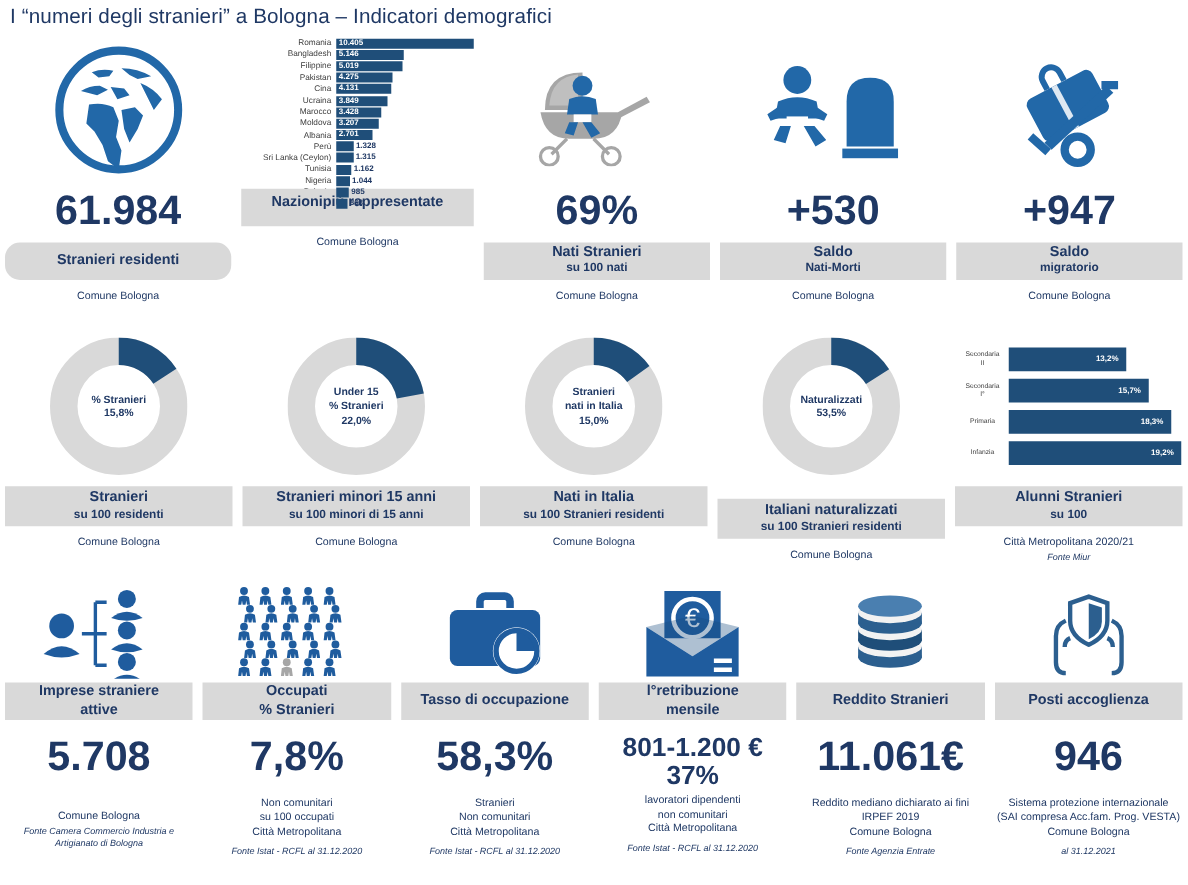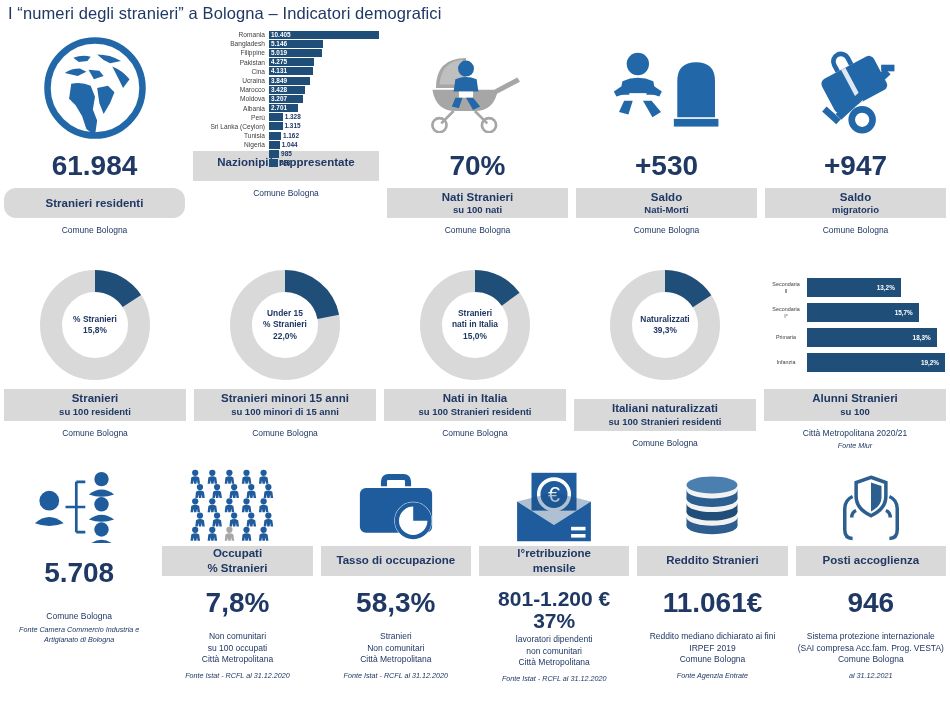--- a/index.html
+++ b/index.html
@@ -54,21 +54,21 @@
   }
 
   .visual {
     display: flex;
     align-items: center;
     justify-content: center;
     width: 100%;
   }
 
   .big-number {
-    font-size: 28px;
+    font-size: 33px;
     font-weight: bold;
     color: #1f3864;
     text-align: center;
     line-height: 1.05;
     white-space: nowrap;
   }
   .big-number.small {
     font-size: 21px;
   }
   .big-number .sub-pct {
@@ -387,21 +387,21 @@
           <path fill="#a6a6a6" d="M84 52 l26 -14 3 5 -27 14z"></path>
           <path fill="none" stroke="#a6a6a6" stroke-width="3" d="M38 76 l-14 14 M62 76 l14 14"></path>
           <circle cx="22" cy="92" r="8" fill="none" stroke="#a6a6a6" stroke-width="3"></circle>
           <circle cx="78" cy="92" r="8" fill="none" stroke="#a6a6a6" stroke-width="3"></circle>
           <circle cx="52" cy="28" r="9" fill="#2268a8"></circle>
           <path fill="#2268a8" d="M40 40 q12 -5 24 0 l2 14 h-28z"></path>
           <rect x="44" y="54" width="16" height="7" fill="#ffffff"></rect>
           <path fill="#2268a8" d="M40 61 h8 l-4 12 -8 -2z M52 61 h8 l8 10 -8 4z"></path>
         </svg>
       </div>
-      <div class="big-number" style="margin-top:6px;">70%</div>
+      <div class="big-number" style="margin-top:6px;">69%</div>
       <div class="label-box" style="margin-top:8px;height:30px;display:flex;flex-direction:column;justify-content:center;">
         <span class="l1">Nati Stranieri</span>
         <span class="l2">su 100 nati</span>
       </div>
       <div class="source">Comune Bologna</div>
     </div>
 
     <div class="cell">
       <div class="visual" style="height:115px;">
         <svg width="120" height="90" viewBox="0 0 140 100">
@@ -518,21 +518,21 @@
     <div class="cell">
       <div class="visual" style="height:120px;">
         <div class="donut">
           <svg width="110" height="110" viewBox="0 0 110 110">
             <circle cx="55" cy="55" r="44" fill="none" stroke="#d9d9d9" stroke-width="22"></circle>
             <circle class="donut-arc" cx="55" cy="55" r="44" fill="none" stroke="#1f4e79" stroke-width="22" transform="rotate(-90 55 55)" stroke-dasharray="43.95716440902838 276.46015351590177"></circle>
           </svg>
           <div class="hole">
             <div>
                 <span>Naturalizzati</span>
-                <span>39,3%</span>
+                <span>53,5%</span>
               </div>
           </div>
         </div>
       </div>
       <div class="label-box" style="margin-top:14px;height:32px;display:flex;flex-direction:column;justify-content:center;">
         <span class="l1">Italiani naturalizzati</span>
         <span class="l2">su 100 Stranieri residenti</span>
       </div>
       <div class="source">Comune Bologna</div>
     </div>
@@ -595,20 +595,24 @@
           <path fill="none" stroke="#1f5c9e" stroke-width="3" d="M40 40 h12 M52 12 v56 M52 12 h10 M52 40 h10 M52 68 h10"></path>
           <g fill="#1f5c9e">
             <circle cx="80" cy="9" r="8"></circle>
               <path d="M66 26 q14 -11 28 0 q-14 5 -28 0z"></path>
             <circle cx="80" cy="37" r="8"></circle>
               <path d="M66 54 q14 -11 28 0 q-14 5 -28 0z"></path>
             <circle cx="80" cy="65" r="8"></circle>
               <path d="M66 82 q14 -11 28 0 q-14 5 -28 0z"></path>
           </g>
         </svg>
+      </div>
+      <div class="label-box" style="height:30px;display:flex;flex-direction:column;justify-content:center;">
+        <span class="l1">Imprese straniere</span>
+        <span class="l1">attive</span>
       </div>
       <div class="big-number" style="margin-top:12px;">5.708</div>
       <div class="source" style="margin-top:24px;">
         <span>Comune Bologna</span>
         <span class="note">Fonte Camera Commercio Industria e Artigianato di Bologna</span>
       </div>
     </div>
 
     <div class="cell">
       <div class="visual" style="height:78px;">

